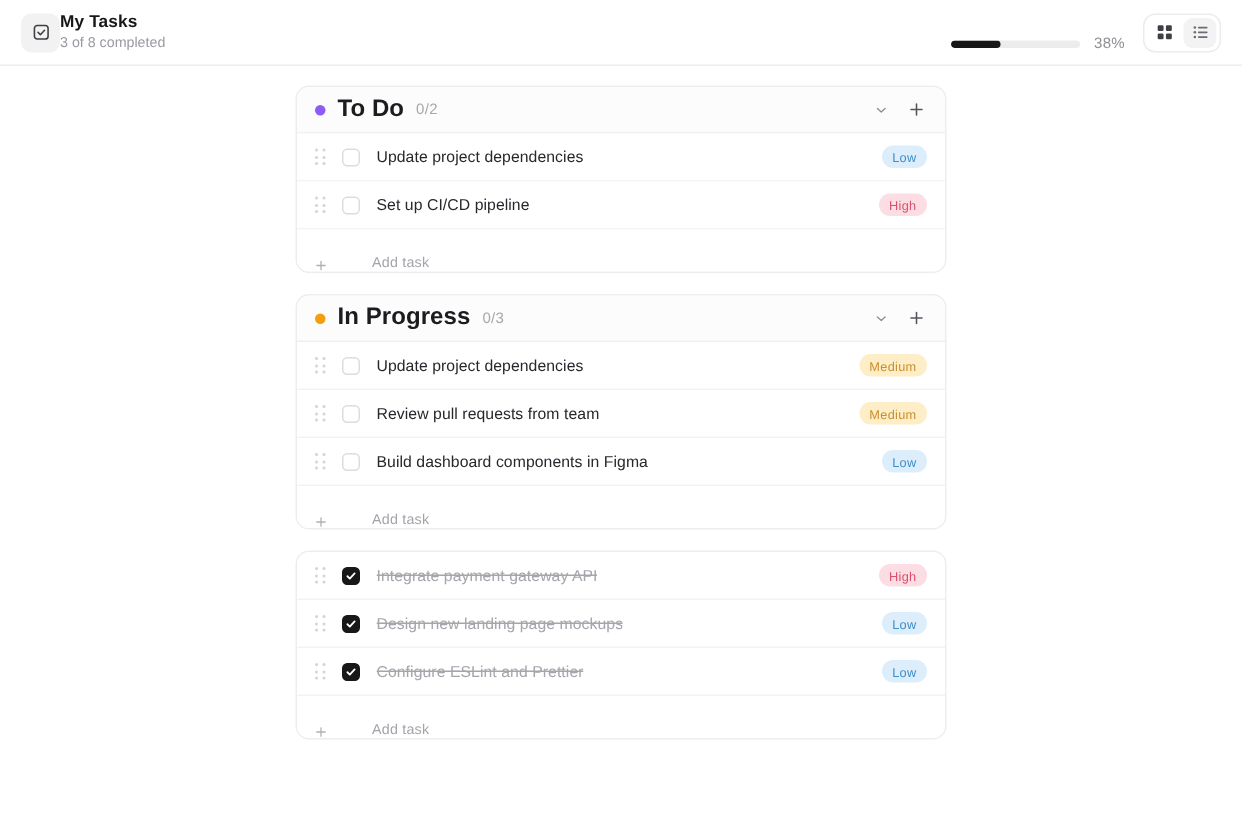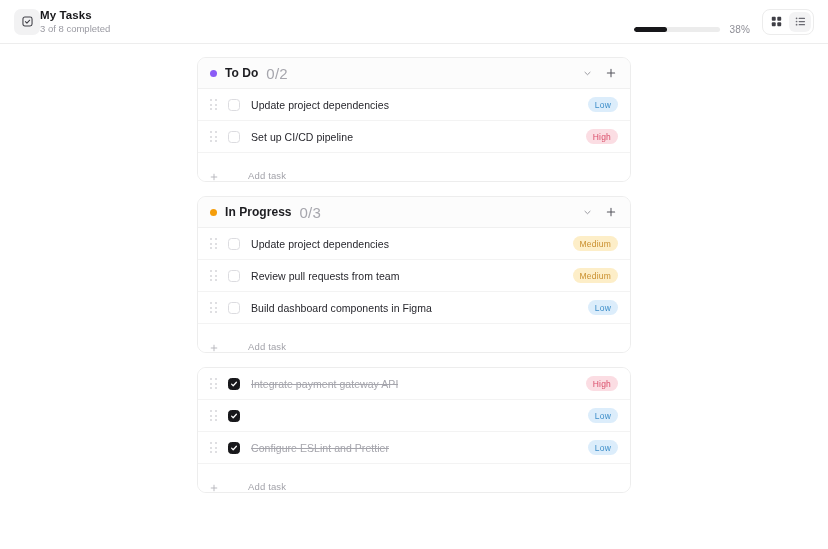--- a/index.html
+++ b/index.html
@@ -92,25 +92,25 @@
 
   .sec-head {
     height:31px;
     display:flex; align-items:center;
     padding:0 12px;
     background:#fcfcfc;
     border-bottom:1px solid #f0f0f0;
   }
   .dot { width:7px; height:7px; border-radius:50%; flex:none; }
   .sec-title {
-    font-size:12px; font-weight:bold; color:#1c1c20;
+    font-size:16px; font-weight:bold; color:#1c1c20;
     margin-left:8px; letter-spacing:.05px;
   }
   .sec-count {
-    font-size:15px; color:#a6a6ad; margin-left:8px; letter-spacing:.2px;
+    font-size:10px; color:#a6a6ad; margin-left:8px; letter-spacing:.2px;
   }
   .sec-actions {
     margin-left:auto; display:flex; align-items:center; gap:10px;
   }
   .icon-btn {
     width:14px; height:14px;
     display:flex; align-items:center; justify-content:center;
   }
 
   .task {
@@ -367,20 +367,21 @@
             <i></i>
             <i></i>
             <i></i>
             <i></i>
           </span>
           <span class="cbox checked">
             <svg width="8" height="8" viewBox="0 0 10 10" fill="none">
               <path d="M2 5.2l2 2 4-4.4" stroke="#fff" stroke-width="1.5" stroke-linecap="round" stroke-linejoin="round"></path>
             </svg>
           </span>
+          <span class="task-label">Design new landing page mockups</span>
           <span class="badge low">Low</span>
         </div>
         <div class="task done">
           <span class="drag">
             <i></i>
             <i></i>
             <i></i>
             <i></i>
             <i></i>
             <i></i>

